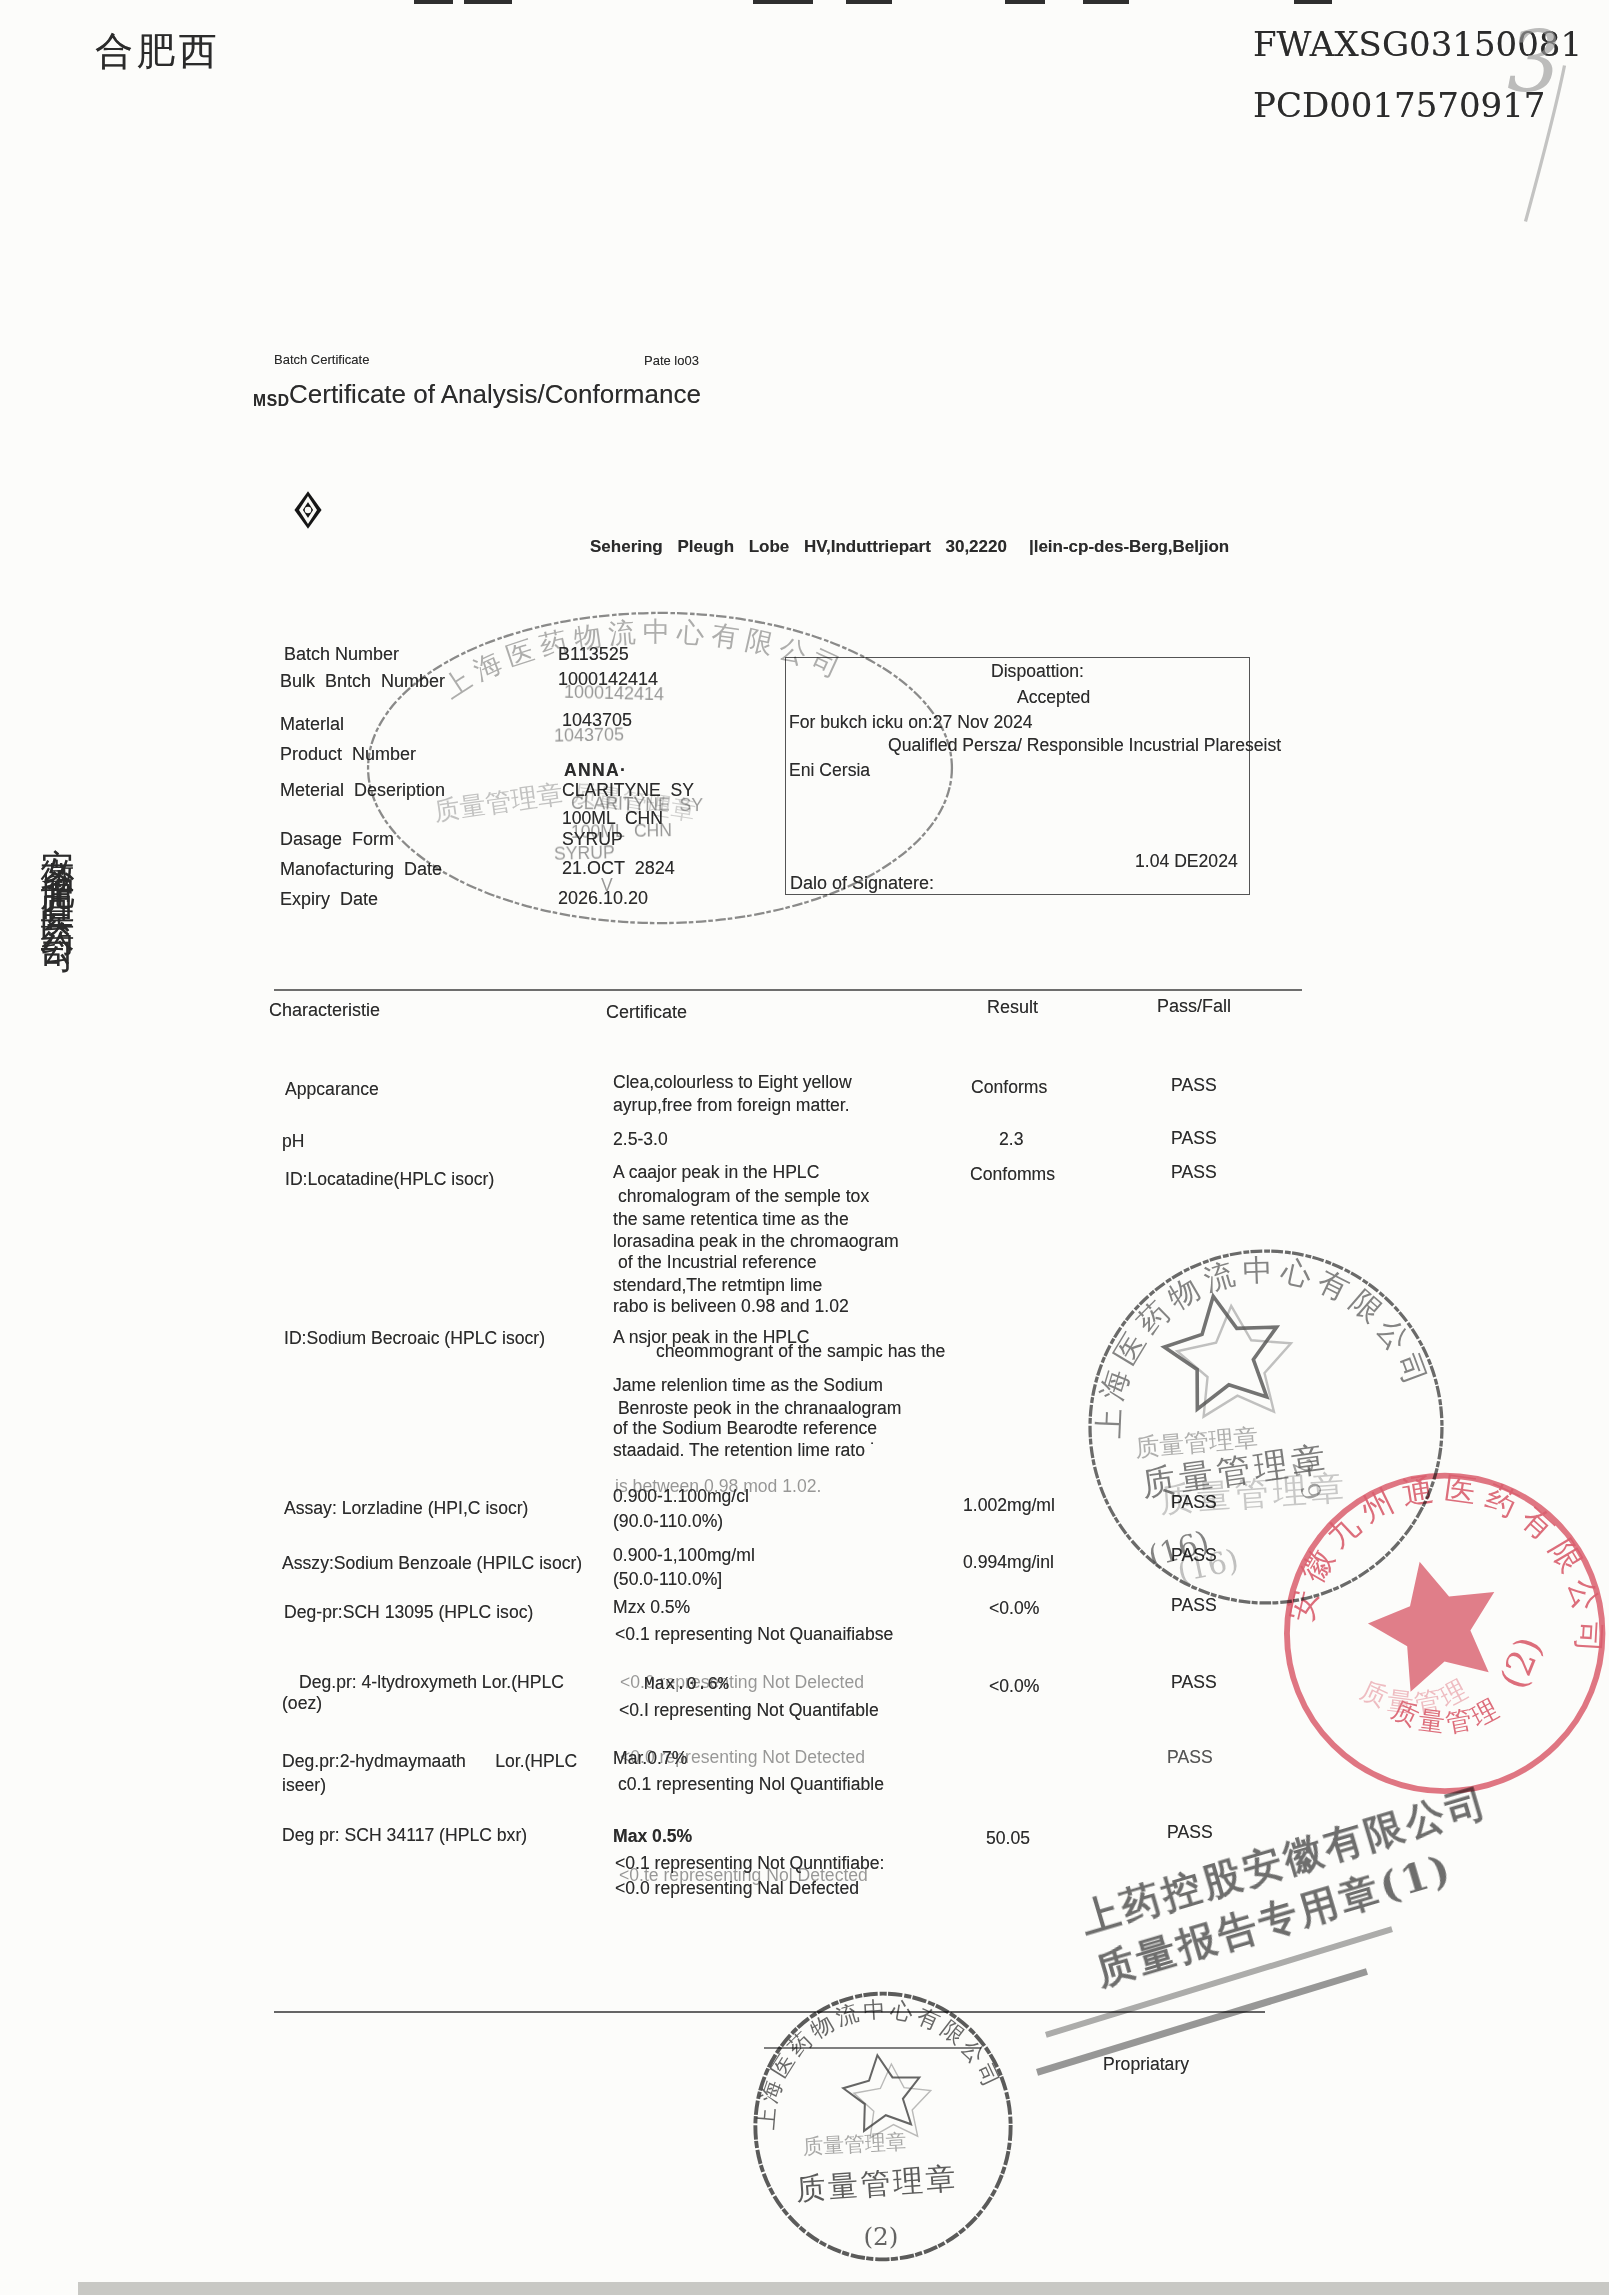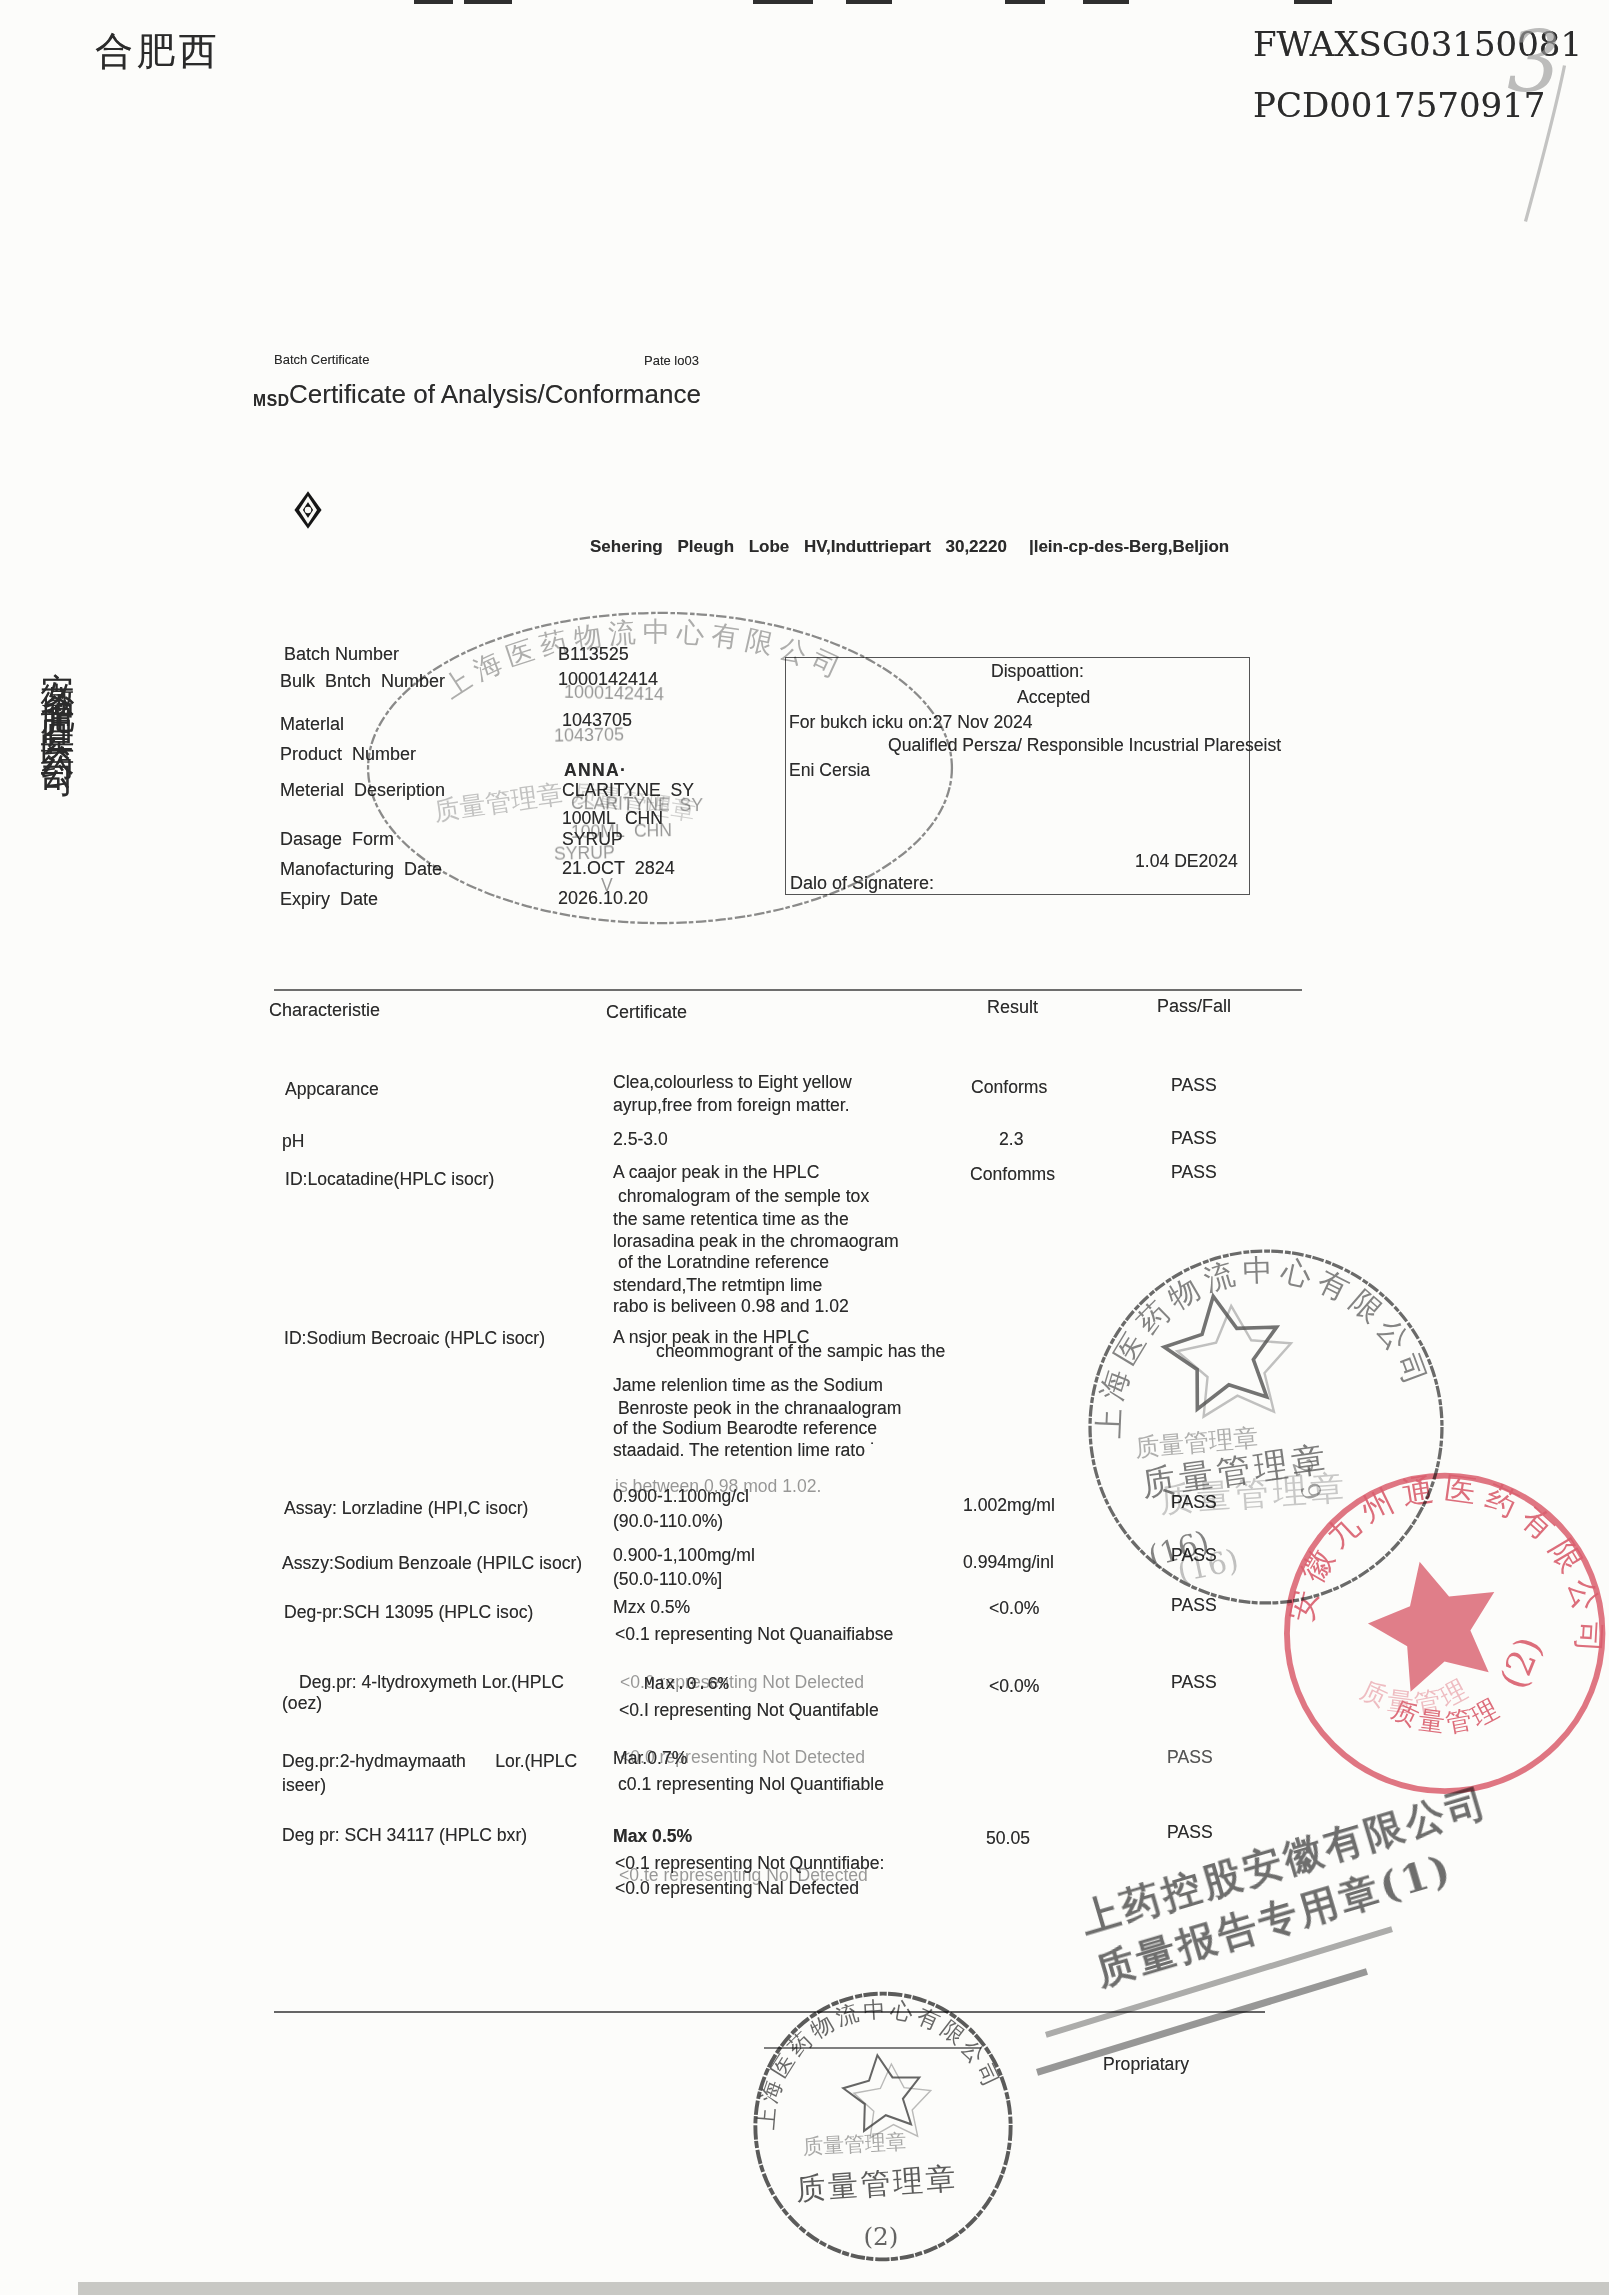--- a/index.html
+++ b/index.html
@@ -2,21 +2,21 @@
 <html style="font-size:10.4px"><head>
 <meta charset="utf-8">
 <style>
   html,body{margin:0;padding:0;background:#ffffff;}
   #page{position:relative;width:1610px;height:2295px;background:#fcfcfa;overflow:hidden;
         font-family:"Liberation Sans",sans-serif;color:#2b2b2b;}
   .t{position:absolute;white-space:pre;line-height:1.18;}
   .scan{text-shadow:0 0 0.4px rgba(40,40,40,.45);}
   .gh{opacity:.48;filter:blur(0.3px);}
   .serif{font-family:"DejaVu Serif","Liberation Serif",serif;}
-  .cjk{font-family:"DejaVu Serif","Liberation Serif",serif;}
+  .cjk{font-family:"DejaVu Serif","Liberation Serif",serif;text-align:center;}
   .sb{font-weight:600;}
   .hr{position:absolute;height:2px;background:#4a4a4a;}
   .fs24{font-size:15.6px}.fs26{font-size:17px}.fs27{font-size:17.6px}.fs28{font-size:18px}
   .fs29{font-size:13px}.fs40{font-size:26px}.fs52{font-size:34px}.fs58{font-size:38px}
   .stamp{position:absolute;mix-blend-mode:multiply;}
   .vert{writing-mode:vertical-rl;text-orientation:upright;letter-spacing:10.4px;}
   .diagstamp{position:absolute;transform-origin:0 0;transform:rotate(-16.5deg);
              font-family:"DejaVu Serif","Liberation Serif",serif;color:#565656;
              font-weight:600;opacity:.85;filter:blur(0.2px);mix-blend-mode:multiply;}
   .diagstamp .l{font-size:39px;letter-spacing:3.3px;line-height:1.38;white-space:pre;}
@@ -110,21 +110,21 @@
   <div class="t fs27 scan" style="left:282px;top:1131px;">pH</div>
   <div class="t fs27 scan" style="left:613px;top:1129px;">2.5-3.0</div>
   <div class="t fs27 scan" style="left:999px;top:1129px;">2.3</div>
   <div class="t fs27 scan" style="left:1171px;top:1128px;">PASS</div>
 
   <div class="t fs27 scan" style="left:285px;top:1169px;">ID:Locatadine(HPLC isocr)</div>
   <div class="t fs27 scan" style="left:613px;top:1162px;">A caajor peak in the HPLC</div>
   <div class="t fs27 scan" style="left:613px;top:1186px;"> chromalogram of the semple tox</div>
   <div class="t fs27 scan" style="left:613px;top:1209px;">the same retentica time as the</div>
   <div class="t fs27 scan" style="left:613px;top:1231px;">lorasadina peak in the chromaogram</div>
-  <div class="t fs27 scan" style="left:613px;top:1252px;"> of the Loratndine reference</div>
+  <div class="t fs27 scan" style="left:613px;top:1252px;"> of the Incustrial reference</div>
   <div class="t fs27 scan" style="left:613px;top:1275px;">stendard,The retmtipn lime</div>
   <div class="t fs27 scan" style="left:613px;top:1296px;">rabo is beliveen 0.98 and 1.02</div>
   <div class="t fs27 scan" style="left:970px;top:1164px;">Confomms</div>
   <div class="t fs27 scan" style="left:1171px;top:1162px;">PASS</div>
 
   <div class="t fs27 scan" style="left:284px;top:1328px;">ID:Sodium Becroaic (HPLC isocr)</div>
   <div class="t fs27 scan" style="left:613px;top:1327px;">A nsjor peak in the HPLC</div>
   <div class="t fs27 scan" style="left:613px;top:1341px;margin-left:38px;"> cheommogrant of the sampic has the</div>
   <div class="t fs27 scan" style="left:613px;top:1375px;">Jame relenlion time as the Sodium</div>
   <div class="t fs27 scan" style="left:613px;top:1398px;"> Benroste peok in the chranaalogram</div>

